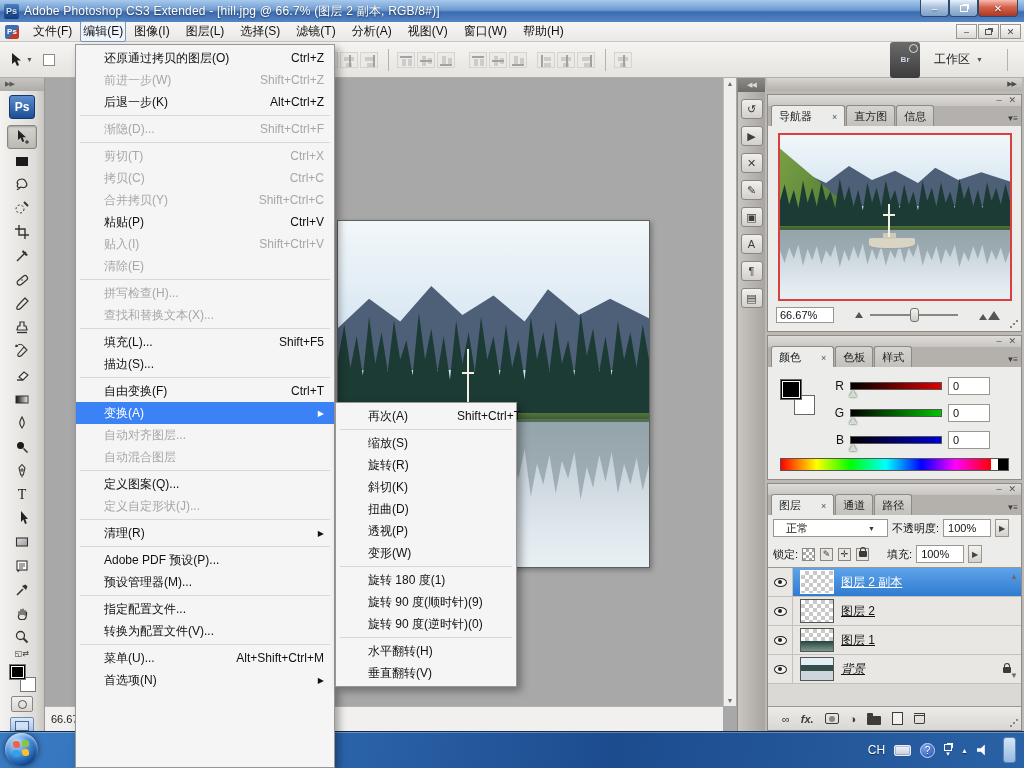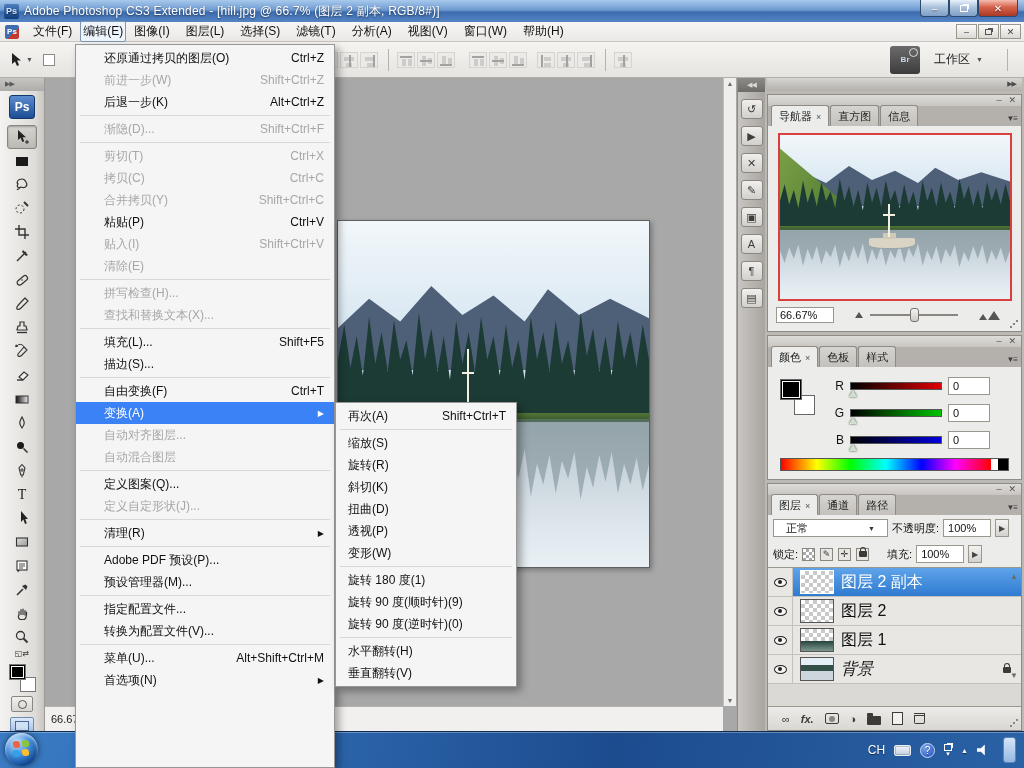--- a/index.html
+++ b/index.html
@@ -46,21 +46,21 @@
   .opt-gap { width:255px; }
   .alico { width:18px; height:16px; border:1px solid #cfccc6; background-color:#eceae6;
     background-repeat:no-repeat; margin-right:2px; opacity:.75; }
   .a-top   { background-image:linear-gradient(#8a8a8a,#8a8a8a),linear-gradient(#c2c2c2,#c2c2c2),linear-gradient(#c2c2c2,#c2c2c2); background-position:2px 3px,4px 6px,10px 6px; background-size:12px 2px,4px 7px,4px 7px; }
   .a-midh  { background-image:linear-gradient(#8a8a8a,#8a8a8a),linear-gradient(#c2c2c2,#c2c2c2),linear-gradient(#c2c2c2,#c2c2c2); background-position:2px 7px,4px 3px,10px 5px; background-size:12px 2px,4px 10px,4px 6px; }
   .a-bot   { background-image:linear-gradient(#8a8a8a,#8a8a8a),linear-gradient(#c2c2c2,#c2c2c2),linear-gradient(#c2c2c2,#c2c2c2); background-position:2px 11px,4px 3px,10px 5px; background-size:12px 2px,4px 8px,4px 6px; }
   .a-left  { background-image:linear-gradient(#8a8a8a,#8a8a8a),linear-gradient(#c2c2c2,#c2c2c2),linear-gradient(#c2c2c2,#c2c2c2); background-position:3px 2px,6px 4px,6px 10px; background-size:2px 12px,7px 4px,7px 4px; }
   .a-midv  { background-image:linear-gradient(#8a8a8a,#8a8a8a),linear-gradient(#c2c2c2,#c2c2c2),linear-gradient(#c2c2c2,#c2c2c2); background-position:8px 2px,3px 4px,5px 10px; background-size:2px 12px,10px 4px,6px 4px; }
   .a-right { background-image:linear-gradient(#8a8a8a,#8a8a8a),linear-gradient(#c2c2c2,#c2c2c2),linear-gradient(#c2c2c2,#c2c2c2); background-position:12px 2px,4px 4px,6px 10px; background-size:2px 12px,8px 4px,6px 4px; }
   .opt-sep { width:1px; height:22px; background:#b5b2ac; margin:0 8px; }
-  .bridge-btn { width:30px; height:28px; border-radius:3px; background:linear-gradient(#6b6b6b,#3c3c3c);
+  .bridge-btn { width:30px; height:36px; border-radius:3px; background:linear-gradient(#6b6b6b,#3c3c3c);
     color:#cbd6ea; font-size:8px; font-weight:bold; display:flex; align-items:center; justify-content:center;
     margin-right:14px; position:relative; }
   .bridge-btn::after { content:""; position:absolute; right:2px; top:2px; width:7px; height:7px;
     border:1.5px solid #ddd; border-radius:50%; }
   .workspace { display:flex; align-items:center; gap:6px; color:#222; margin-right:16px; }
 
   
   .toolbox { position:absolute; left:0; top:78px; width:45px; height:657px;
     background:linear-gradient(90deg,#f4f3f1,#dedcd8 80%,#c9c6c1);
     border-right:1px solid #9b9893; z-index:10; display:flex; flex-direction:column; align-items:center; }
@@ -129,21 +129,21 @@
   .dock { position:absolute; left:765px; top:78px; width:259px; height:653px;
     background:#bcb9b4; z-index:10; padding:0 2px; }
   .dock-top { height:13px; background:linear-gradient(#d8d6d2,#b3b0ab); color:#4a4a4a;
     font-size:7px; text-align:right; padding:2px 6px 0 0; letter-spacing:-1px; }
   .pgroup { border:1px solid #8e8b86; background:#ececeb; margin-top:3px; position:relative; }
   .phead { height:11px; background:linear-gradient(#dedcd9,#c8c5c1); display:flex; justify-content:flex-end;
     align-items:center; gap:7px; padding-right:5px; font-size:9px; color:#555; line-height:1; }
   .ptabs { height:20px; background:#b4b1ac; display:flex; align-items:flex-end; padding-left:3px; position:relative; }
   .ptab { padding:3px 7px 2px 7px; background:linear-gradient(#d6d4d0,#c4c1bc); border:1px solid #8e8b86;
     border-bottom:none; border-radius:3px 3px 0 0; font-size:11px; color:#222; margin-right:1px;
-    display:flex; gap:4px; align-items:center; }
+    display:flex; gap:20px; align-items:center; }
   .ptab.active { background:#ececeb; }
   .tabx { color:#555; font-size:9px; }
   .pmenu { position:absolute; right:4px; bottom:3px; font-size:8px; color:#3d3d3d; letter-spacing:-1px; }
 
   .nav-body { padding:7px 0 4px 0; }
   .nav-thumb { width:234px; height:168px; margin:0 auto; border:2px solid #d84040; position:relative; background:#fff; }
   .nav-foot { display:flex; align-items:center; gap:7px; padding:6px 6px 4px 8px; }
   .zoom-box { width:58px; height:16px; background:#fff; border:1px solid #9a978f; font-size:11px; padding:1px 3px; color:#111; }
   .zmo { display:flex; align-items:flex-end; gap:1px; margin-left:14px; }
   .tri { width:0; height:0; border-left:4px solid transparent; border-right:4px solid transparent; border-bottom:6px solid #555; }
@@ -201,21 +201,21 @@
   .lrow .eyec { width:25px; align-self:stretch; border-right:1px solid #c5c2bd; display:flex;
     align-items:center; justify-content:center; background:#e9e7e4; }
   .eye { width:13px; height:9px; border:1px solid #222; border-radius:50%; position:relative; background:#f7f6f4; }
   .eye::after { content:""; position:absolute; left:3.5px; top:1.5px; width:4px; height:4px; border-radius:50%; background:#222; }
   .lthumb { width:34px; height:24px; border:1px solid #555; margin:0 7px; background:#fff; position:relative; overflow:hidden; flex:none; }
   .checker { background-image:linear-gradient(45deg,#c9c9c9 25%,transparent 25%,transparent 75%,#c9c9c9 75%),
     linear-gradient(45deg,#c9c9c9 25%,#fff 25%,#fff 75%,#c9c9c9 75%); background-size:8px 8px; background-position:0 0,4px 4px; }
   .t-half::after { content:""; position:absolute; left:0; bottom:0; width:100%; height:45%;
     background:linear-gradient(#24433c,#7e988e); }
   .t-land { background:linear-gradient(#e4eef5 0 30%,#33514a 30% 58%,#cdd6dc 58% 100%); }
-  .lname { font-size:16px; color:#111; }
+  .lname { font-size:12px; color:#111;text-decoration:underline; }
   .lrow.sel { background:linear-gradient(#5fa4ea,#2f7bd0); }
   .lrow.sel .lname { color:#fff; }
   .lrow.sel .lthumb { border-color:#fff; }
   .bg-name { font-style:italic; font-family:"Liberation Serif","DejaVu Serif",serif; }
   .row-lock { margin-left:auto; margin-right:10px; }
   .scrollup { position:absolute; right:3px; top:4px; font-size:8px; color:#6e6b66; }
   .scrolldn { position:absolute; right:3px; bottom:26px; font-size:8px; color:#6e6b66; }
   .lay-foot { height:23px; background:linear-gradient(#ecebe9,#d9d7d3); display:flex; align-items:center;
     gap:11px; padding:0 14px; position:relative; }
   .lf-ic { color:#3d3b38; font-size:11px; display:flex; align-items:center; }
@@ -226,21 +226,21 @@
   .i-folder::before { content:""; position:absolute; left:0; top:-3px; width:6px; height:3px; background:#3d3b38; border-radius:1px 1px 0 0; }
   .i-page { width:11px; height:13px; border:1px solid #3d3b38; background:#f2f1ef; }
   .i-trash { width:11px; height:11px; border:1px solid #3d3b38; border-top:3px double #3d3b38; border-radius:0 0 2px 2px; }
 
   
   .menu { position:absolute; left:75px; top:44px; width:260px; height:724px; background:#f5f5f5;
     border:1px solid #979797; box-shadow:4px 4px 8px rgba(0,0,0,.35); z-index:90; padding-top:2px; }
   .submenu { position:absolute; left:335px; top:402px; width:182px; background:#f5f5f5;
     border:1px solid #979797; box-shadow:4px 4px 8px rgba(0,0,0,.35); z-index:95; padding:2px 0; }
   .mi { height:22px; display:flex; align-items:center; padding:0 10px 0 28px; color:#111; white-space:nowrap; }
-  .submenu .mi { padding:0 10px 0 12px;gap:35px; }
+  .submenu .mi { padding:0 10px 0 32px;gap:35px; }
   .mi .sc { margin-left:auto; padding-left:14px; }
   .mi.dis, .mi.dis .sc { color:#a7a7a7; }
   .mi.hl { background:#3b82f6; color:#fff; }
   .mi .arr { margin-left:auto; font-size:8px; }
   .msep { height:1px; background:#d8d8d8; margin:2px 4px; }
 
   
   .taskbar { position:absolute; left:0; top:731px; width:1024px; height:37px; z-index:40;
     background:linear-gradient(100deg,#3a7cc4 0%,#2d66ad 30%,#1c4c8e 60%,#2a62a6 100%);
     border-top:1px solid #0e2d55; box-shadow:inset 0 1px 0 rgba(255,255,255,.3); }

